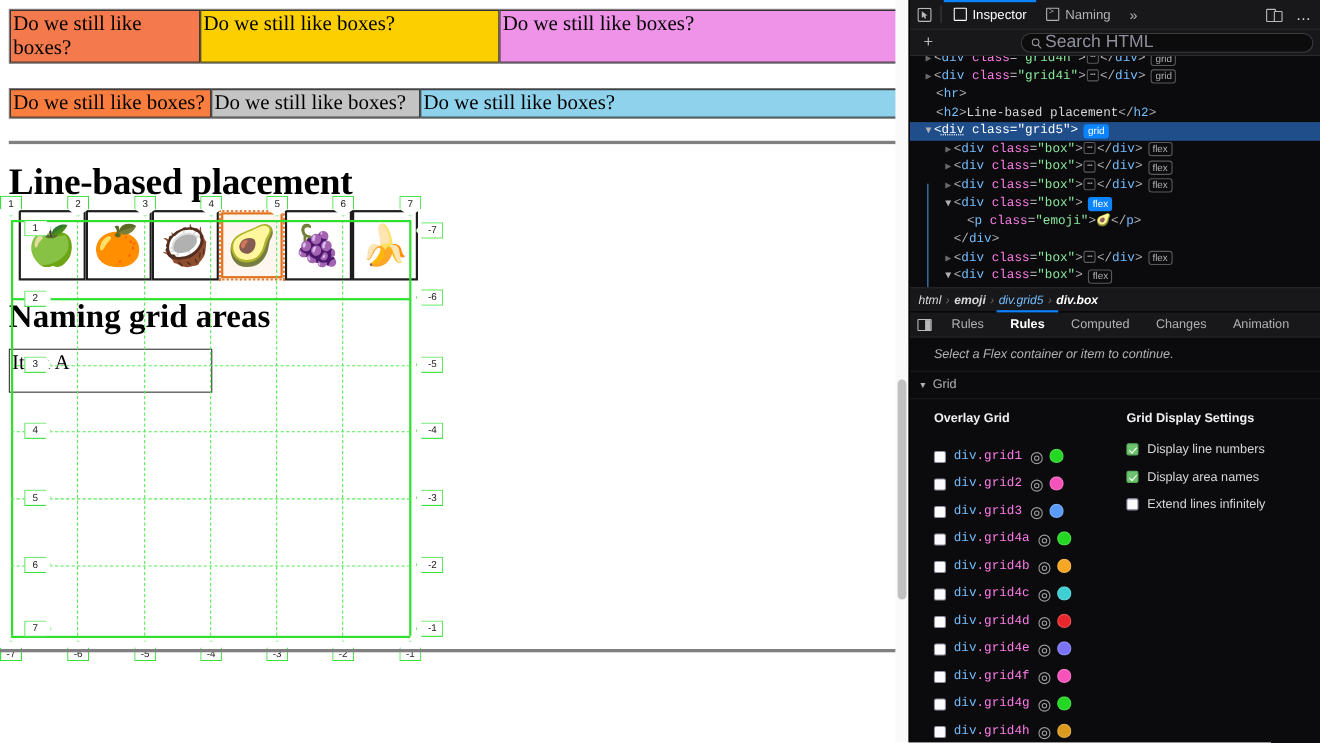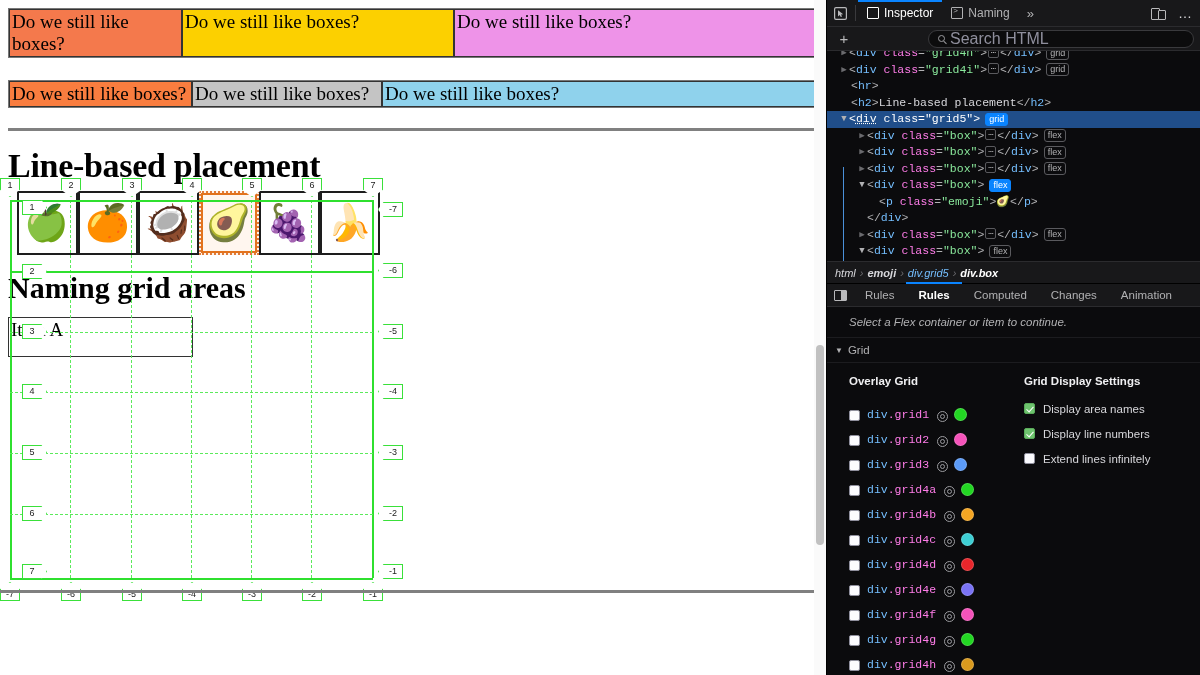--- a/index.html
+++ b/index.html
@@ -768,25 +768,25 @@
           <span class="gname"><span class="d">div</span><span class="c">.grid4h</span></span>
           <span class="gear"></span>
           <span class="swatch" style="background:#d99a1e"></span>
         </div>
       </div>
 
       <div class="col-r">
         <div class="col-title">Grid Display Settings</div>
         <div class="setting-row">
           <span class="cbox checked"></span>
-          <span>Display area names</span>
+          <span>Display line numbers</span>
         </div>
         <div class="setting-row">
           <span class="cbox checked"></span>
-          <span>Display line numbers</span>
+          <span>Display area names</span>
         </div>
         <div class="setting-row">
           <span class="cbox"></span>
           <span>Extend lines infinitely</span>
         </div>
       </div>
     </div>
   </div>
 </div>
 

